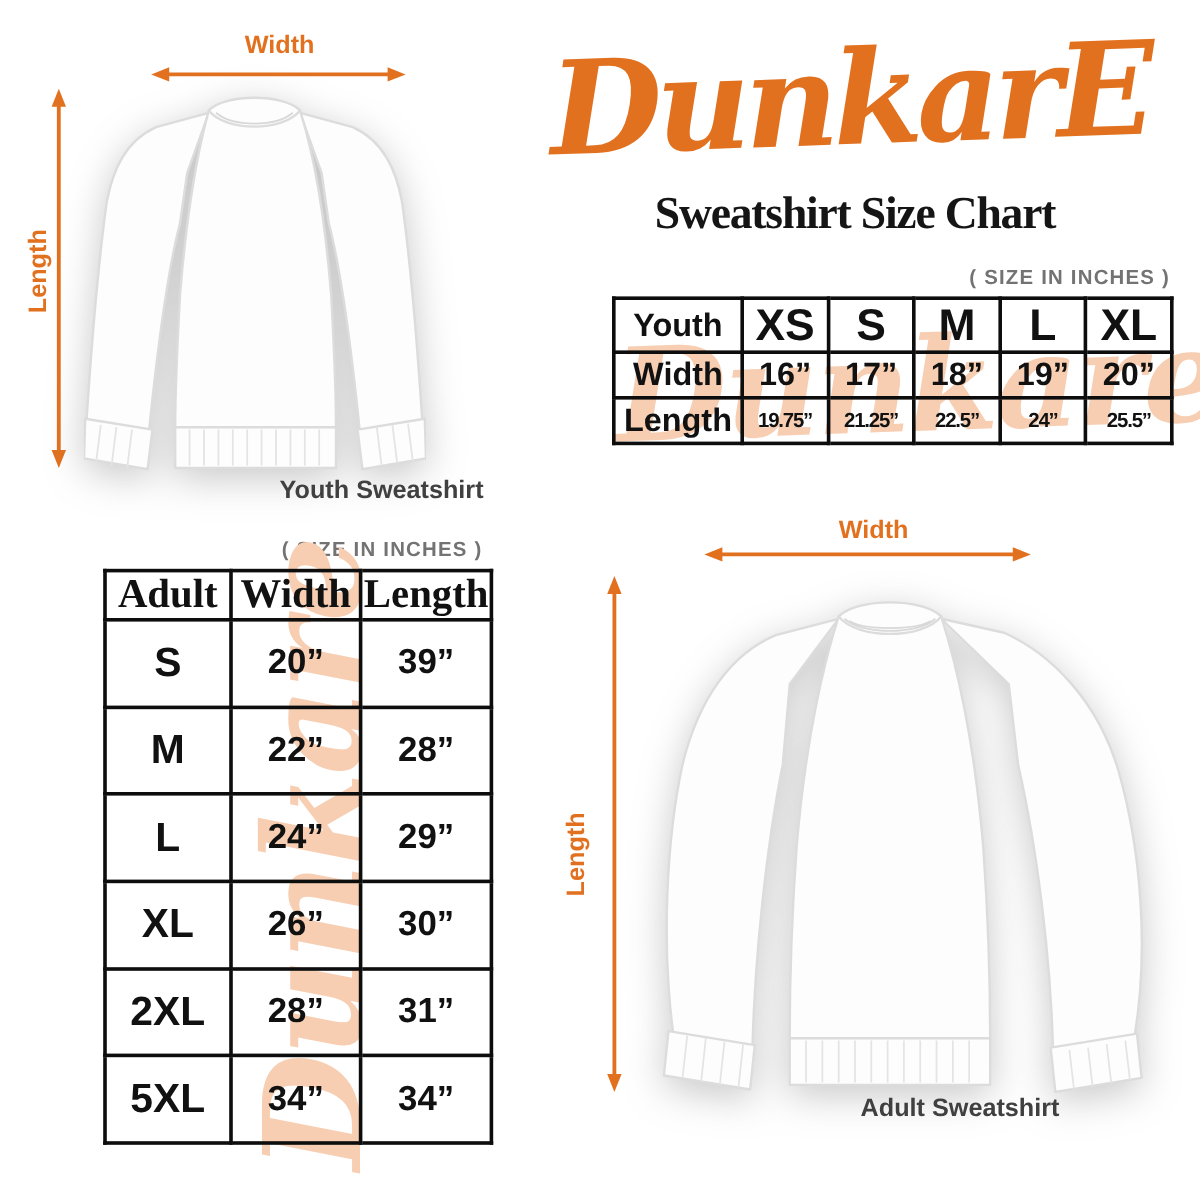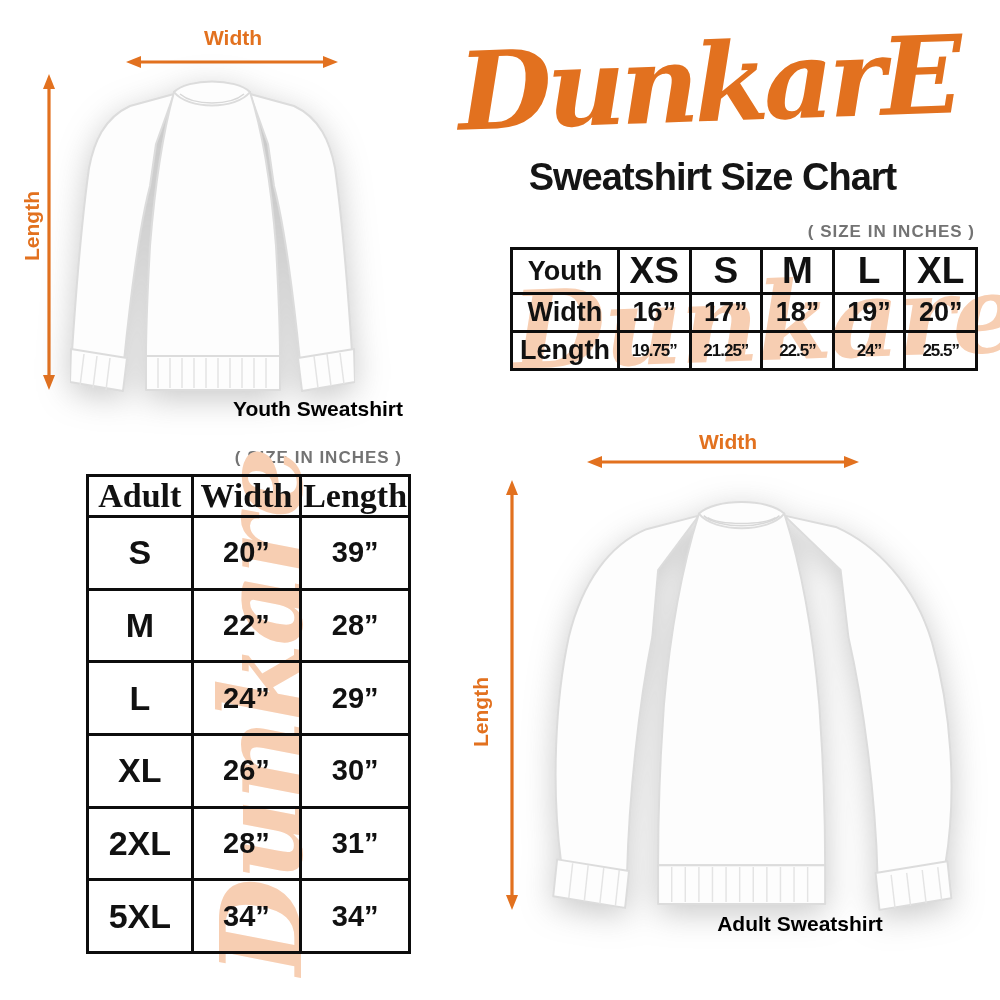--- a/index.html
+++ b/index.html
@@ -10,21 +10,21 @@
   
   .logo{
     position:absolute;left:432px;top:8px;width:552px;height:150px;
     display:flex;align-items:center;justify-content:center;
     font-family:"DejaVu Serif",serif;font-style:italic;font-weight:bold;
     font-size:108px;letter-spacing:-5px;color:var(--accent);
     transform:rotate(-2deg);line-height:1;
   }
   .title{
     position:absolute;left:440px;top:156px;width:545px;margin:0;
-    text-align:center;font-size:38px;font-weight:bold;letter-spacing:-1px;color:#151515;
+    text-align:center;font-size:38px;font-weight:bold;letter-spacing:-1px;color:#151515;font-family:Liberation Serif, serif;
   }
   .size-note{
     position:absolute;font-size:17px;font-weight:bold;color:#737373;letter-spacing:1px;
   }
   .note-top{left:672px;top:222px;width:303px;text-align:right;}
   .note-left{left:144px;top:448px;width:258px;text-align:right;}
   
   .watermark{
     position:absolute;font-family:"DejaVu Serif",serif;font-style:italic;font-weight:bold;
     color:var(--watermark);white-space:nowrap;line-height:1;z-index:1;pointer-events:none;
@@ -54,21 +54,21 @@
   .adult-table tbody th{font-size:34px;}
   .adult-table tbody td{font-size:29px;}
   
   .dim-label{
     position:absolute;font-size:21px;font-weight:bold;color:var(--accent);text-align:center;
   }
   .rot{transform:translate(-50%,-50%) rotate(-90deg);white-space:nowrap;}
   svg.arrow{position:absolute;color:var(--accent);overflow:visible;}
   
   .caption{
-    position:absolute;font-size:21px;font-weight:bold;color:#000000;text-align:center;
+    position:absolute;font-size:21px;font-weight:bold;color:#404040;text-align:center;
     letter-spacing:0px;
   }
   
   svg.sweatshirt{position:absolute;filter:drop-shadow(0 8px 16px rgba(110,110,110,0.38));}
   .shirt-fill{fill:#fdfdfd;stroke:#dcdcdc;stroke-width:2;stroke-linejoin:round;}
   .shirt-rib{stroke:#e4e4e4;stroke-width:1.5;fill:none;}
   .shirt-line{stroke:#d8d8d8;stroke-width:1.5;fill:none;}
 </style>
 </head>
 <body>

